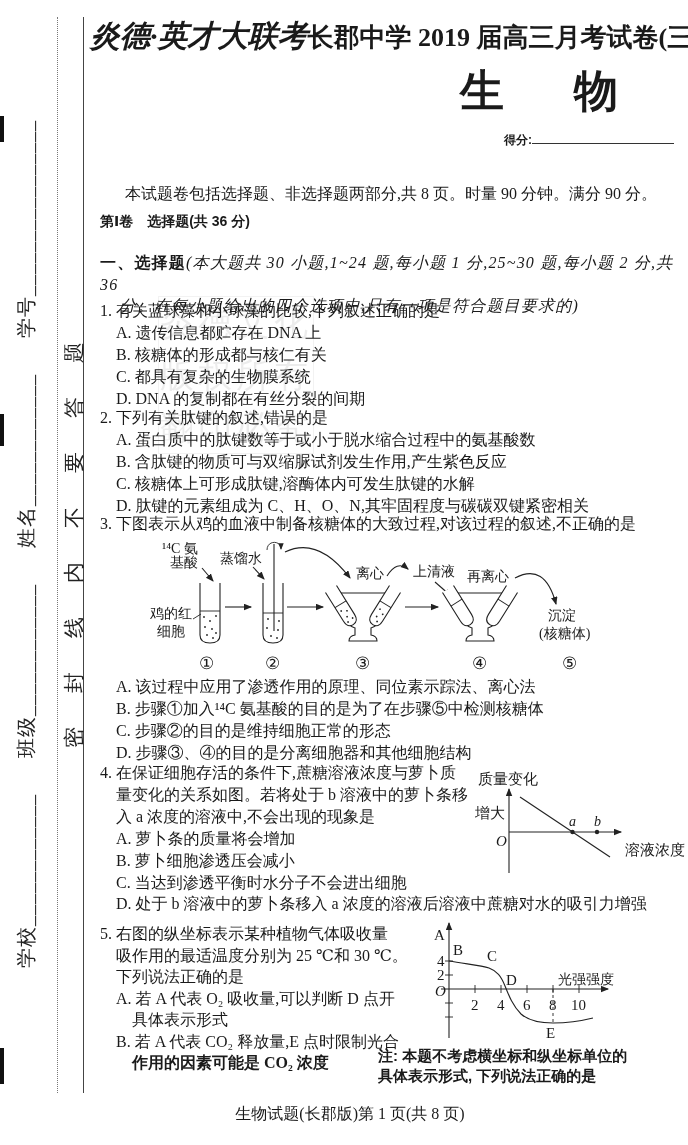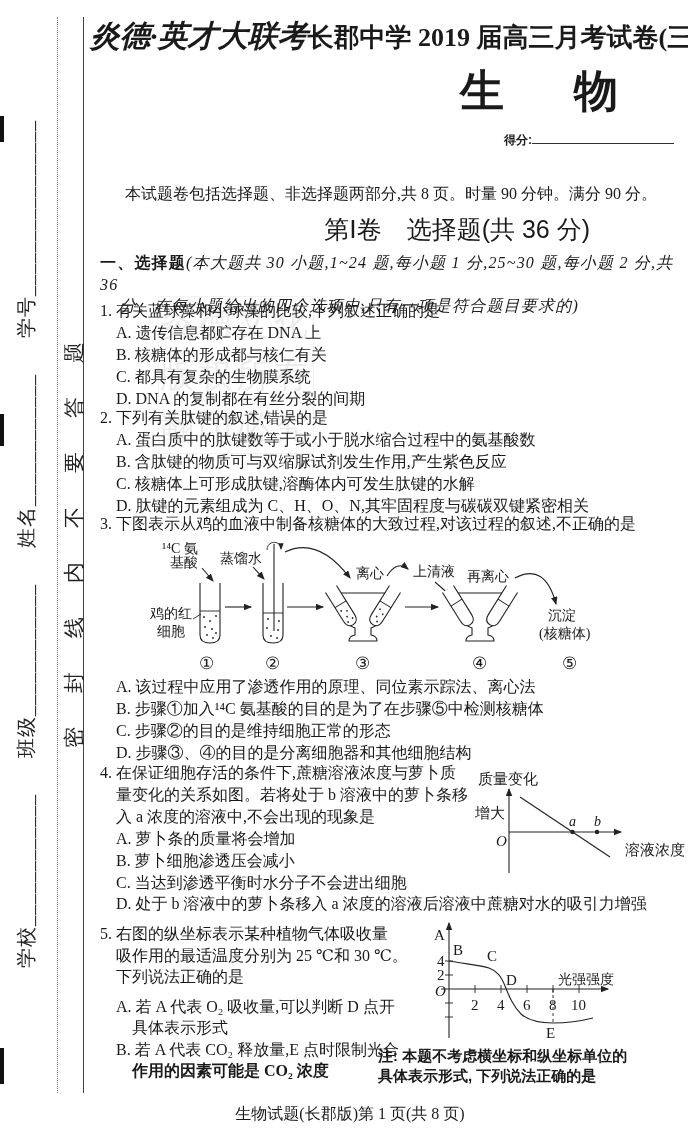--- a/index.html
+++ b/index.html
@@ -19,21 +19,21 @@
              transform:rotate(-90deg);transform-origin:0 0;white-space:pre;color:#222;letter-spacing:1px;}
   
   .title1{top:16px;left:90px;width:598px;text-align:center;white-space:nowrap;}
   .title-brand{font-size:30px;font-weight:bold;font-style:italic;}
   .title-rest{font-size:26px;font-weight:600;}
   .subject{top:62px;left:100px;width:588px;text-align:right;font-size:44px;font-weight:bold;
            letter-spacing:70px;text-indent:70px;}
   .score-row{top:126px;left:480px;font-size:12px;font-weight:bold;margin-left:24px;}
   .score-blank{display:inline-block;width:142px;height:17px;border-bottom:1.4px solid #333;}
   .intro{top:184px;left:100px;width:588px;padding-left:25px;font-size:16px;}
-  .section-title{top:213px;left:100px;width:490px;text-align:right;font-size:25px;font-weight:normal;}
+  .section-title{top:213px;left:100px;width:490px;text-align:left;font-size:14px;font-weight:bold;}
   
   .tblock{font-size:16px;}
   .lh219 .line{line-height:21.9px;}
   .lh215 .line{line-height:21.5px;}
   .kai{font-style:italic;letter-spacing:1.2px;}
   .sec1-prefix{font-weight:bold;font-style:normal;font-family:"Liberation Sans","DejaVu Sans",sans-serif;font-size:16px;}
   .sec1-l2{padding-left:20px;}
   .note{left:378px;top:1046px;width:300px;font-size:15px;font-weight:bold;}
   .note .line{line-height:19.5px;}
   .footer{top:1104px;left:90px;width:520px;text-align:center;font-size:16px;}
@@ -242,21 +242,21 @@
     <circle cx="124" cy="67" r="2.2" fill="#222"></circle>
     <text class="st14 it" x="96" y="61">a</text>
     <text class="st14 it" x="121" y="61">b</text>
     <text class="sst15" x="152" y="90">溶液浓度</text>
   </svg>
 
   <div class="abs tblock lh215" style="top:923px;left:100px;width:350px;">
       <div class="line">5. 右图的纵坐标表示某种植物气体吸收量</div>
       <div class="line" style="padding-left: 16px;">吸作用的最适温度分别为 25 ℃和 30 ℃。</div>
       <div class="line" style="padding-left: 16px;">下列说法正确的是</div>
-      <div class="line" style="padding-left: 16px; margin-top: 8px;">A. 若 A 代表 O₂ 吸收量,可以判断 D 点开</div>
+      <div class="line" style="padding-left: 16px;">A. 若 A 代表 O₂ 吸收量,可以判断 D 点开</div>
       <div class="line" style="padding-left: 32px;">具体表示形式</div>
       <div class="line" style="padding-left: 16px;">B. 若 A 代表 CO₂ 释放量,E 点时限制光合</div>
       <div class="line" style="padding-left: 32px; font-weight: bold;">作用的因素可能是 CO₂ 浓度</div>
     </div>
 
   <svg class="abs" style="left:425px;top:916px;" width="263" height="134" viewBox="0 0 263 134">
     <text class="st15" x="9" y="24">A</text>
     <line class="ln" x1="24" y1="122" x2="24" y2="7" marker-end="url(#arw)"></line>
     <line class="ln" x1="16" y1="73" x2="183" y2="73" marker-end="url(#arw)"></line>
     <g>

